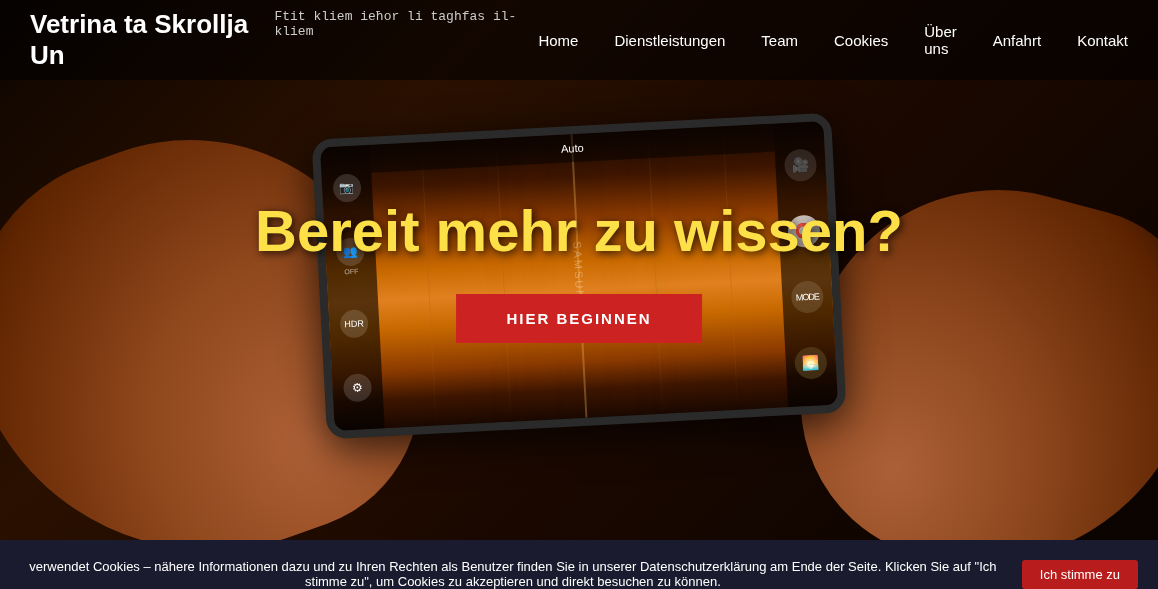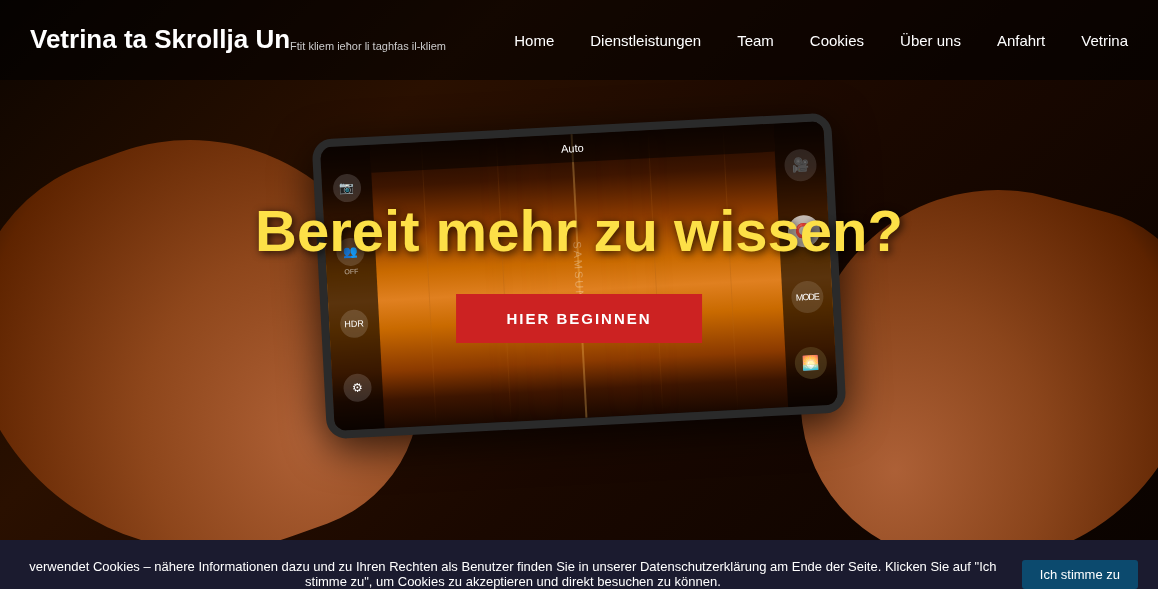--- a/index.html
+++ b/index.html
@@ -38,22 +38,23 @@
 
     .site-title {
       color: #ffffff;
       font-size: 26px;
       font-weight: bold;
       line-height: 1.2;
     }
 
     .site-tagline {
       color: #cccccc;
-      font-size: 11px;
-      margin-top: 16px;
+      font-size: 13px;
+      margin-top: 0;
+      font-family: Liberation Mono, monospace;
     }
 
     .nav {
       display: flex;
       align-items: center;
       gap: 36px;
     }
 
     .nav-item {
       color: #ffffff;
@@ -303,21 +304,21 @@
     }
 
     .cookie-text {
       color: #ffffff;
       font-size: 13px;
       flex: 1;
       text-align: center;
     }
 
     .cookie-accept-btn {
-      background: #0c4a6e;
+      background: #b91c1c;
       color: #ffffff;
       font-size: 13px;
       padding: 7px 18px;
       border: none;
       border-radius: 3px;
       cursor: pointer;
       white-space: nowrap;
       flex-shrink: 0;
     }
 
@@ -338,21 +339,21 @@
     <span class="site-title">Vetrina ta Skrollja Un</span>
     <span class="site-tagline">Ftit kliem ieħor li taghfas il-kliem</span>
   </div>
   <nav class="nav">
     <a class="nav-item">Home</a>
     <a class="nav-item">Dienstleistungen</a>
     <a class="nav-item">Team</a>
     <a class="nav-item">Cookies</a>
     <a class="nav-item">Über uns</a>
     <a class="nav-item">Anfahrt</a>
-    <a class="nav-item">Vetrina</a>
+    <a class="nav-item">Kontakt</a>
   </nav>
 </header>
 
 <section class="hero">
   <div class="hero-bg"></div>
 
   <div class="hand-left"></div>
 
   <div class="hand-right"></div>
 

